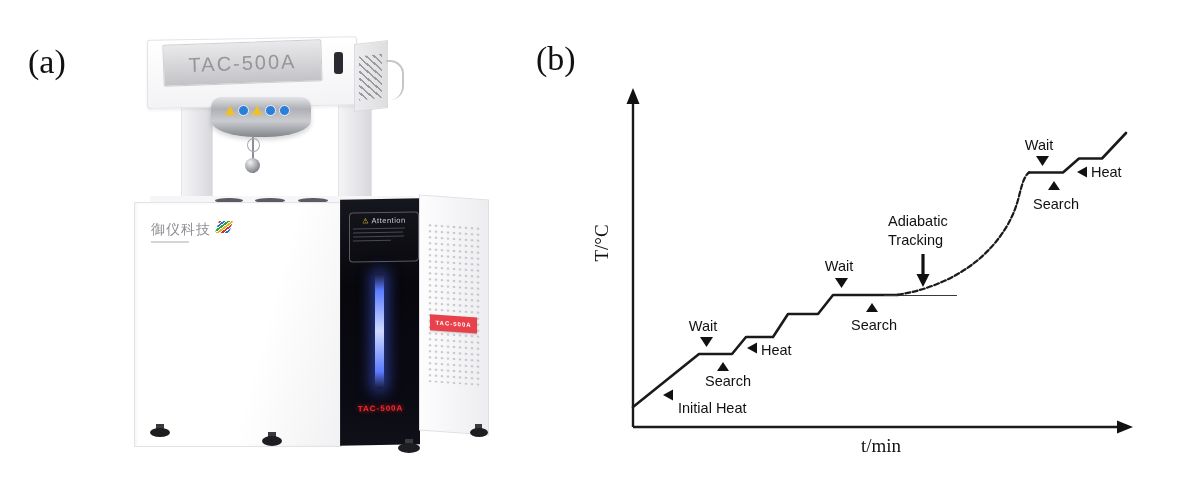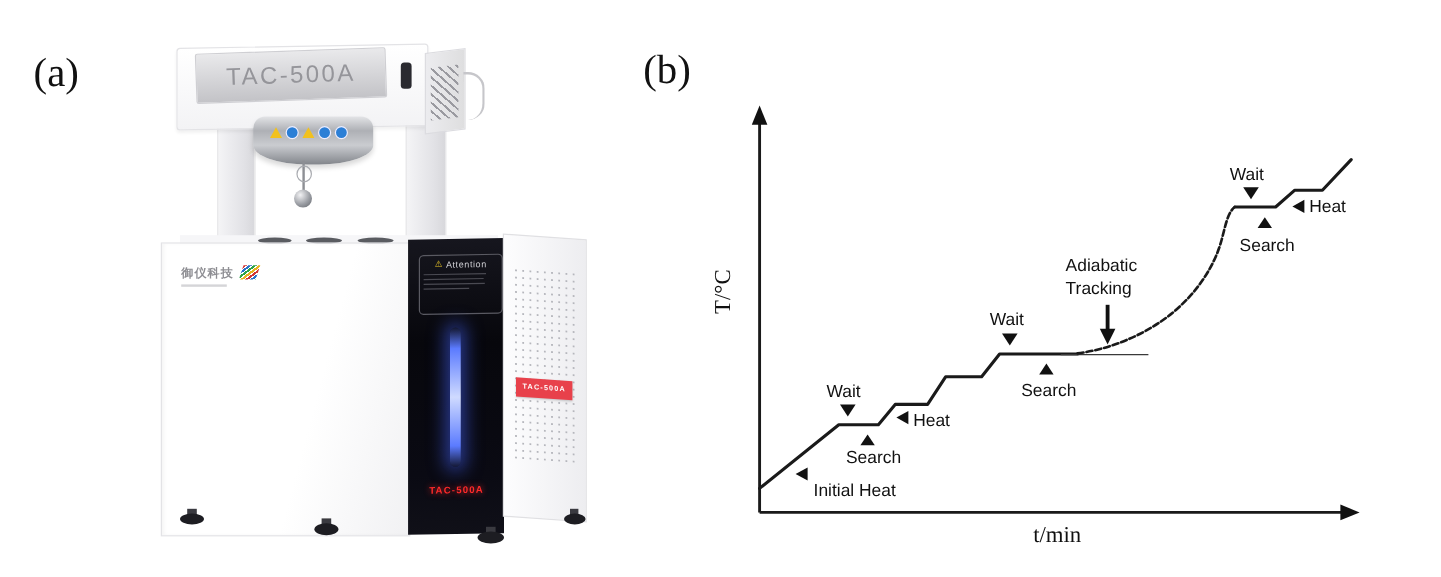--- a/index.html
+++ b/index.html
@@ -33,21 +33,21 @@
   .rod{left:252px;top:134px;width:2px;height:26px;background:#8d8f94;}
   .hook{left:247px;top:138px;width:11px;height:12px;border:1.5px solid #a9abb0;border-radius:50%;background:transparent;}
   .ball{left:245px;top:158px;width:15px;height:15px;border-radius:50%;
       background:radial-gradient(circle at 35% 30%,#f2f2f4,#9a9da3 55%,#5f6268);}
   .cabinet-top{left:150px;top:196px;width:265px;height:10px;background:#f6f6f8;}
   .port{height:5px;background:#5a5c61;border-radius:50%;top:2px;}
   .cabinet-front{left:134px;top:202px;width:206px;height:243px;
       background:linear-gradient(105deg,#ffffff 60%,#f1f1f3);border:1px solid #e3e3e6;
       box-shadow:inset 2px 0 3px rgba(0,0,0,0.04);}
   .brand{left:16px;top:18px;display:flex;align-items:flex-start;gap:6px;}
-  .brand-name{font-size:10px;font-weight:bold;color:#8e8e93;letter-spacing:1px;}
+  .brand-name{font-size:14px;font-weight:normal;color:#8e8e93;letter-spacing:1px;}
   .brand-sub{width:38px;height:2px;background:#d5d5d8;margin-top:2px;}
   .brand-mark{width:14px;height:12px;transform:skewX(-18deg);
       background:repeating-linear-gradient(135deg,#d23333 0 2px,transparent 2px 3px,#2770c8 3px 5px,transparent 5px 6px,#2aa244 6px 8px,transparent 8px 9px,#e8b320 9px 11px,transparent 11px 12px);}
   .door{left:340px;top:199px;width:79px;height:246px;
       background:linear-gradient(180deg,#16161e,#07070c 35%,#0a0a13 80%,#101018);
       border-left:1px solid rgba(255,255,255,0.08);transform:skewY(-1deg);}
   .attn-box{left:8px;top:13px;width:62px;height:42px;border:1px solid #5a5a62;border-radius:4px;padding:3px 3px;}
   .attn-title{display:flex;align-items:center;gap:3px;justify-content:center;}
   .attn-warn{font-size:7px;color:#e9c427;line-height:7px;}
   .attn-word{font-size:7.5px;color:#cfcfd4;letter-spacing:0.5px;}

